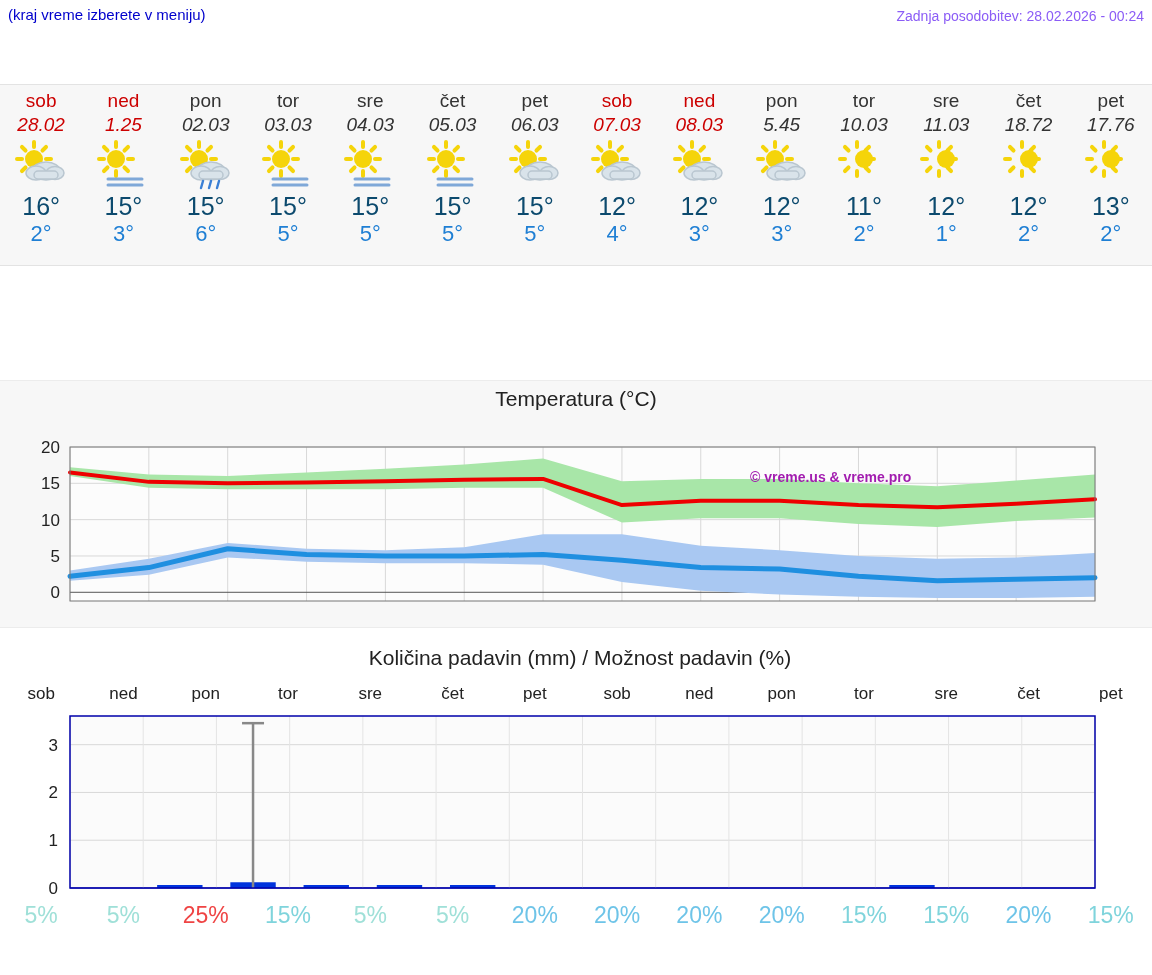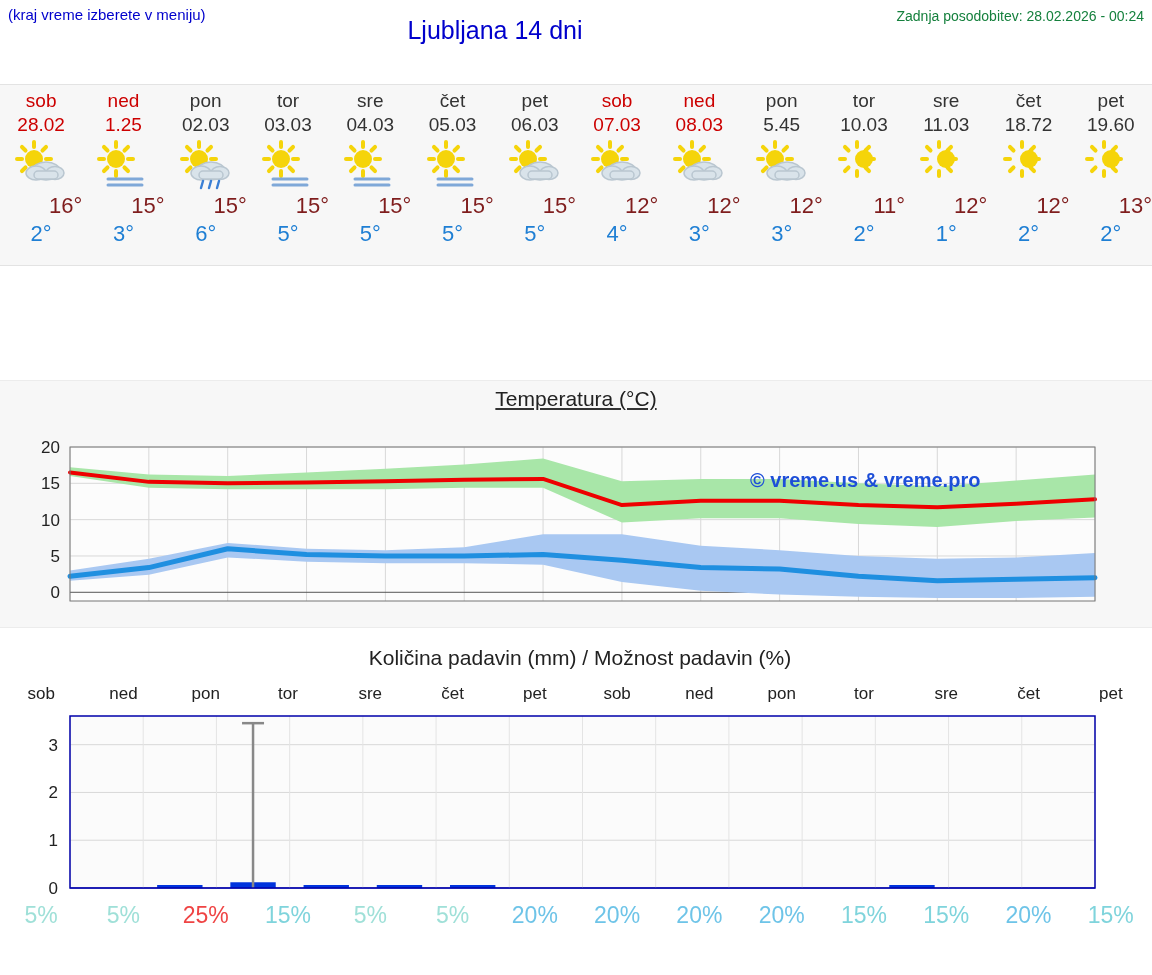--- a/index.html
+++ b/index.html
@@ -17,56 +17,56 @@
     position:absolute; left:8px; top:6px;
     font-size:15px; color:#0000cc;
   }
   .top-title {
     position:absolute; left:0; right:0; top:16px;
     text-align:center; font-size:25px; color:#0000cc;
     width:990px;
   }
   .top-right {
     position:absolute; right:8px; top:8px;
-    font-size:14px; color:#15803d;
+    font-size:14px; color:#8b5cf6;
   }
 
   
   .daystrip {
     position:absolute; left:0; top:84px; width:1152px; height:182px;
     background:#f7f7f7;
     border-top:1px solid #e3e3e3;
     border-bottom:1px solid #e3e3e3;
     display:flex;
   }
   .day {
     flex:1 1 0; text-align:center; padding-top:4px;
     position:relative;
   }
   .day .dn { font-size:19px; line-height:24px; }
-  .day .dd { font-size:19px; line-height:24px; }
+  .day .dd { font-size:19px; line-height:24px;font-style:italic; }
   .day .ico { height:52px; margin-top:2px; display:flex; align-items:center; justify-content:center; }
-  .day .tmax { font-size:22px; line-height:30px; color:#7f1d1d;text-align:right; }
+  .day .tmax { font-size:25px; line-height:30px; color:#0c4a6e; }
   .day .tmin { font-size:22px; line-height:26px; color:#1f7fd4; }
   .wd-we { color:#cc0000; }
   .wd-wk { color:#333333; }
 
   svg { display:block; }
 
   
   .temp-wrap {
     position:absolute; left:0; top:380px; width:1152px; height:248px;
-    background:#f7f7f7; border-top:1px solid #ececec; border-bottom:1px solid #ececec;text-decoration:underline;
+    background:#f7f7f7; border-top:1px solid #ececec; border-bottom:1px solid #ececec;
   }
   .chart-title {
     text-align:center; font-size:21px; color:#222; padding-top:6px;
   }
   .copyright {
     position:absolute; left:750px; top:88px;
-    font-size:20px; color:#1d4ed8; font-weight:bold;
+    font-size:14px; color:#a21caf; font-weight:bold;
   }
   
   .prec-wrap {
     position:absolute; left:0; top:640px; width:1152px; height:335px;
     background:#ffffff;
   }
   .prec-title { text-align:center; font-size:21px; color:#222; padding-top:6px; width:1160px;}
   .prec-daylabels {
     position:absolute; left:0; top:44px; width:1152px; display:flex;
   }
@@ -75,21 +75,20 @@
     position:absolute; left:0; top:262px; width:1152px; display:flex;
   }
   .prec-pct div { flex:1 1 0; text-align:center; font-size:23px; }
   .tick { font-size:17px; fill:#222; font-family:"Liberation Sans", sans-serif; }
 </style>
 </head>
 <body>
 
 <div class="topbar">
   <div class="top-left">(kraj vreme izberete v meniju)</div>
-  <div class="top-title">Ljubljana 14 dni</div>
   <div class="top-right">Zadnja posodobitev: 28.02.2026 - 00:24</div>
 </div>
 
 <div class="daystrip">
     <div class="day">
       <div class="dn wd-we">sob</div>
       <div class="dd wd-we">28.02</div>
       <div class="ico">
         <svg width="58" height="52" viewBox="0 0 58 52">
           <circle cx="22" cy="20" r="9" fill="#f5d40a"></circle>
@@ -386,21 +385,21 @@
           <line x1="13.514718625761429" y1="11.51471862576143" x2="9.97918471982869" y2="7.979184719828693" stroke="#f5d40a" stroke-width="4" stroke-linecap="round"></line>
           <line x1="21.999999999999996" y1="8" x2="21.999999999999996" y2="3" stroke="#f5d40a" stroke-width="4" stroke-linecap="round"></line>
           <line x1="30.485281374238568" y1="11.514718625761429" x2="34.020815280171306" y2="7.979184719828689" stroke="#f5d40a" stroke-width="4" stroke-linecap="round"></line>
         </svg>
       </div>
       <div class="tmax">12°</div>
       <div class="tmin">2°</div>
     </div>
     <div class="day">
       <div class="dn wd-wk">pet</div>
-      <div class="dd wd-wk">19.60</div>
+      <div class="dd wd-wk">17.76</div>
       <div class="ico">
         <svg width="58" height="52" viewBox="0 0 58 52">
           <circle cx="29" cy="20" r="9" fill="#f5d40a"></circle>
           <line x1="34" y1="20" x2="39" y2="20" stroke="#f5d40a" stroke-width="4" stroke-linecap="round"></line>
           <line x1="30.48528137423857" y1="28.485281374238568" x2="34.020815280171306" y2="32.020815280171306" stroke="#f5d40a" stroke-width="4" stroke-linecap="round"></line>
           <line x1="22" y1="32" x2="22" y2="37" stroke="#f5d40a" stroke-width="4" stroke-linecap="round"></line>
           <line x1="13.51471862576143" y1="28.48528137423857" x2="9.979184719828693" y2="32.020815280171306" stroke="#f5d40a" stroke-width="4" stroke-linecap="round"></line>
           <line x1="10" y1="20" x2="5" y2="20.000000000000004" stroke="#f5d40a" stroke-width="4" stroke-linecap="round"></line>
           <line x1="13.514718625761429" y1="11.51471862576143" x2="9.97918471982869" y2="7.979184719828693" stroke="#f5d40a" stroke-width="4" stroke-linecap="round"></line>
           <line x1="21.999999999999996" y1="8" x2="21.999999999999996" y2="3" stroke="#f5d40a" stroke-width="4" stroke-linecap="round"></line>

